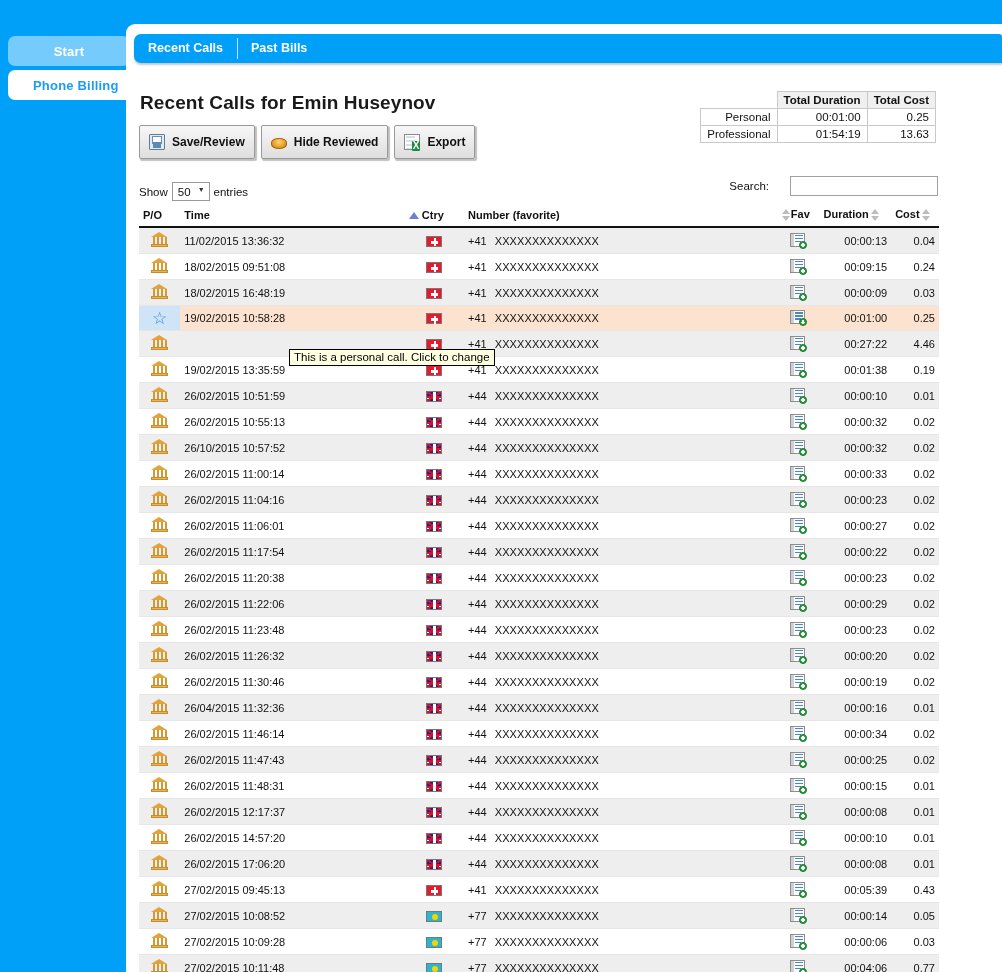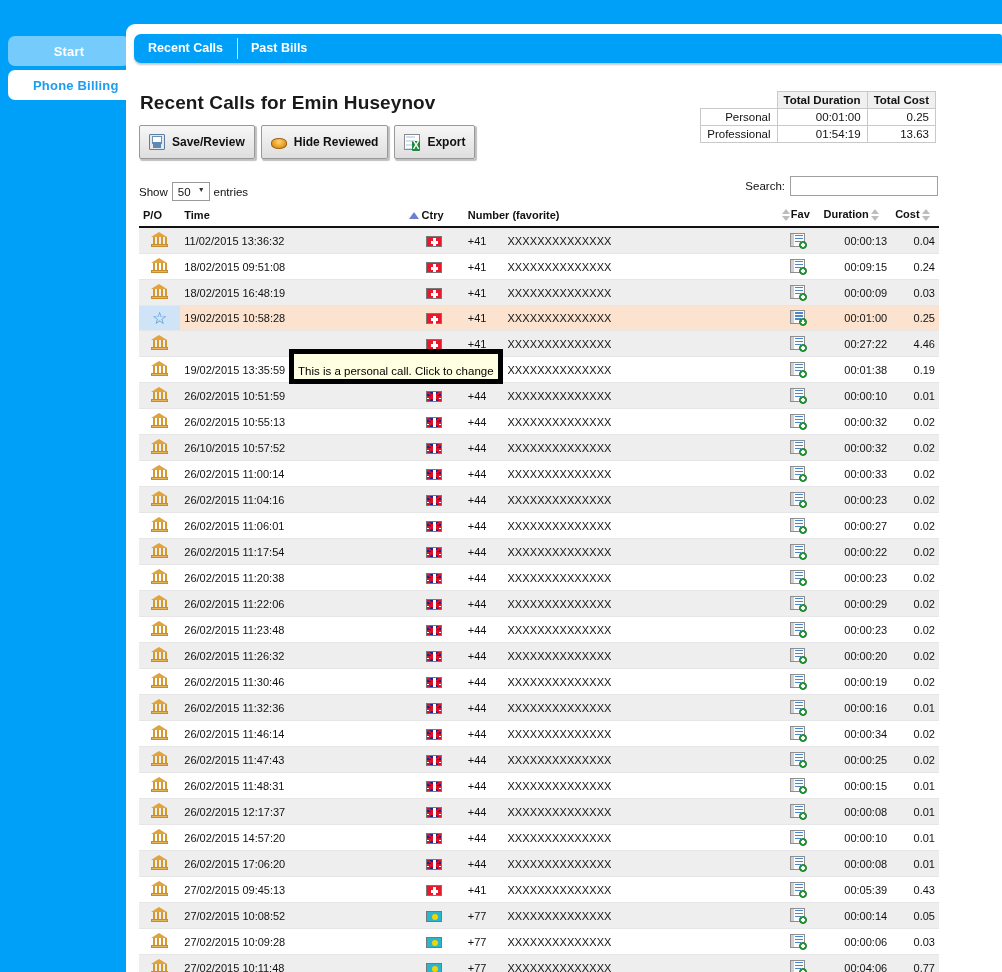--- a/index.html
+++ b/index.html
@@ -140,21 +140,21 @@
     height: 19px; padding: 0 18px 0 5px;
     border: 1px solid #9a9a9a; background: #ffffff;
     font-size: 11.5px; color: #111;
   }
   .select-box::after {
     content: "▼"; position: absolute; right: 4px; top: 3px;
     font-size: 7px; color: #333;
   }
   #search-wrap {
     position: absolute; right: 64px; top: 152px;
-    display: flex; align-items: center; gap: 5px;
+    display: flex; align-items: center; gap: 21px;
     font-size: 11.5px; color: #111;
   }
   #search-input {
     width: 148px; height: 20px;
     border: 1px solid #a0a0a0; background: #fff;
     font-family: "Liberation Sans", sans-serif; font-size: 11.5px;
     padding: 0 3px;
   }
 
   
@@ -276,26 +276,26 @@
   }
   .fav-ico .plus::before, .fav-ico .plus::after {
     content:""; position:absolute; background:#fff;
   }
   .fav-ico .plus::before { left:1px; top:2.6px; width:4px; height:1.4px; }
   .fav-ico .plus::after  { left:2.3px; top:1.3px; width:1.4px; height:4px; }
 
   
   #tooltip {
     position: absolute; left: 163px; top: 325px;
-    background: #FFFFE1; border: 5px solid #000000;
-    font-size: 11.5px; color: #000; padding: 11px 4px 2px 4px;
+    background: #FFFFE1; border: 1px solid #000000;
+    font-size: 11.5px; color: #000; padding: 1px 4px 2px 4px;
     white-space: nowrap; z-index: 50;
   }
 
-  .num-prefix { margin-right: 21px; }
+  .num-prefix { margin-right: 8px; }
   .num-x { font-weight: normal; letter-spacing: .1px; }
 </style>
 </head>
 <body>
 
 <div id="app">
 
   <div id="sidebar">
     <div class="side-btn start">
       <span>Start</span>
@@ -553,21 +553,21 @@
               <td class="c-po po-cell"><span class="bank"><span class="roof"></span><span class="pill p1"></span><span class="pill p2"></span><span class="pill p3"></span><span class="pill p4"></span><span class="base"></span></span></td>
               <td class="c-time">26/02/2015 11:30:46</td>
               <td class="c-ctry"><span class="flag flag-gb"><i></i><u></u></span></td>
               <td class="c-num"><span class="num-prefix">+44</span><span class="num-x">XXXXXXXXXXXXXX</span></td>
               <td class="c-fav"><span class="fav-ico"><span class="card"></span><span class="spine"></span><span class="line l1"></span><span class="line l2"></span><span class="line l3"></span><span class="plus"></span></span></td>
               <td class="c-dur">00:00:19</td>
               <td class="c-cost">0.02</td>
             </tr>
             <tr class="odd">
               <td class="c-po po-cell"><span class="bank"><span class="roof"></span><span class="pill p1"></span><span class="pill p2"></span><span class="pill p3"></span><span class="pill p4"></span><span class="base"></span></span></td>
-              <td class="c-time">26/02/2015 11:32:36</td>
+              <td class="c-time">26/04/2015 11:32:36</td>
               <td class="c-ctry"><span class="flag flag-gb"><i></i><u></u></span></td>
               <td class="c-num"><span class="num-prefix">+44</span><span class="num-x">XXXXXXXXXXXXXX</span></td>
               <td class="c-fav"><span class="fav-ico"><span class="card"></span><span class="spine"></span><span class="line l1"></span><span class="line l2"></span><span class="line l3"></span><span class="plus"></span></span></td>
               <td class="c-dur">00:00:16</td>
               <td class="c-cost">0.01</td>
             </tr>
             <tr class="even">
               <td class="c-po po-cell"><span class="bank"><span class="roof"></span><span class="pill p1"></span><span class="pill p2"></span><span class="pill p3"></span><span class="pill p4"></span><span class="base"></span></span></td>
               <td class="c-time">26/02/2015 11:46:14</td>
               <td class="c-ctry"><span class="flag flag-gb"><i></i><u></u></span></td>

